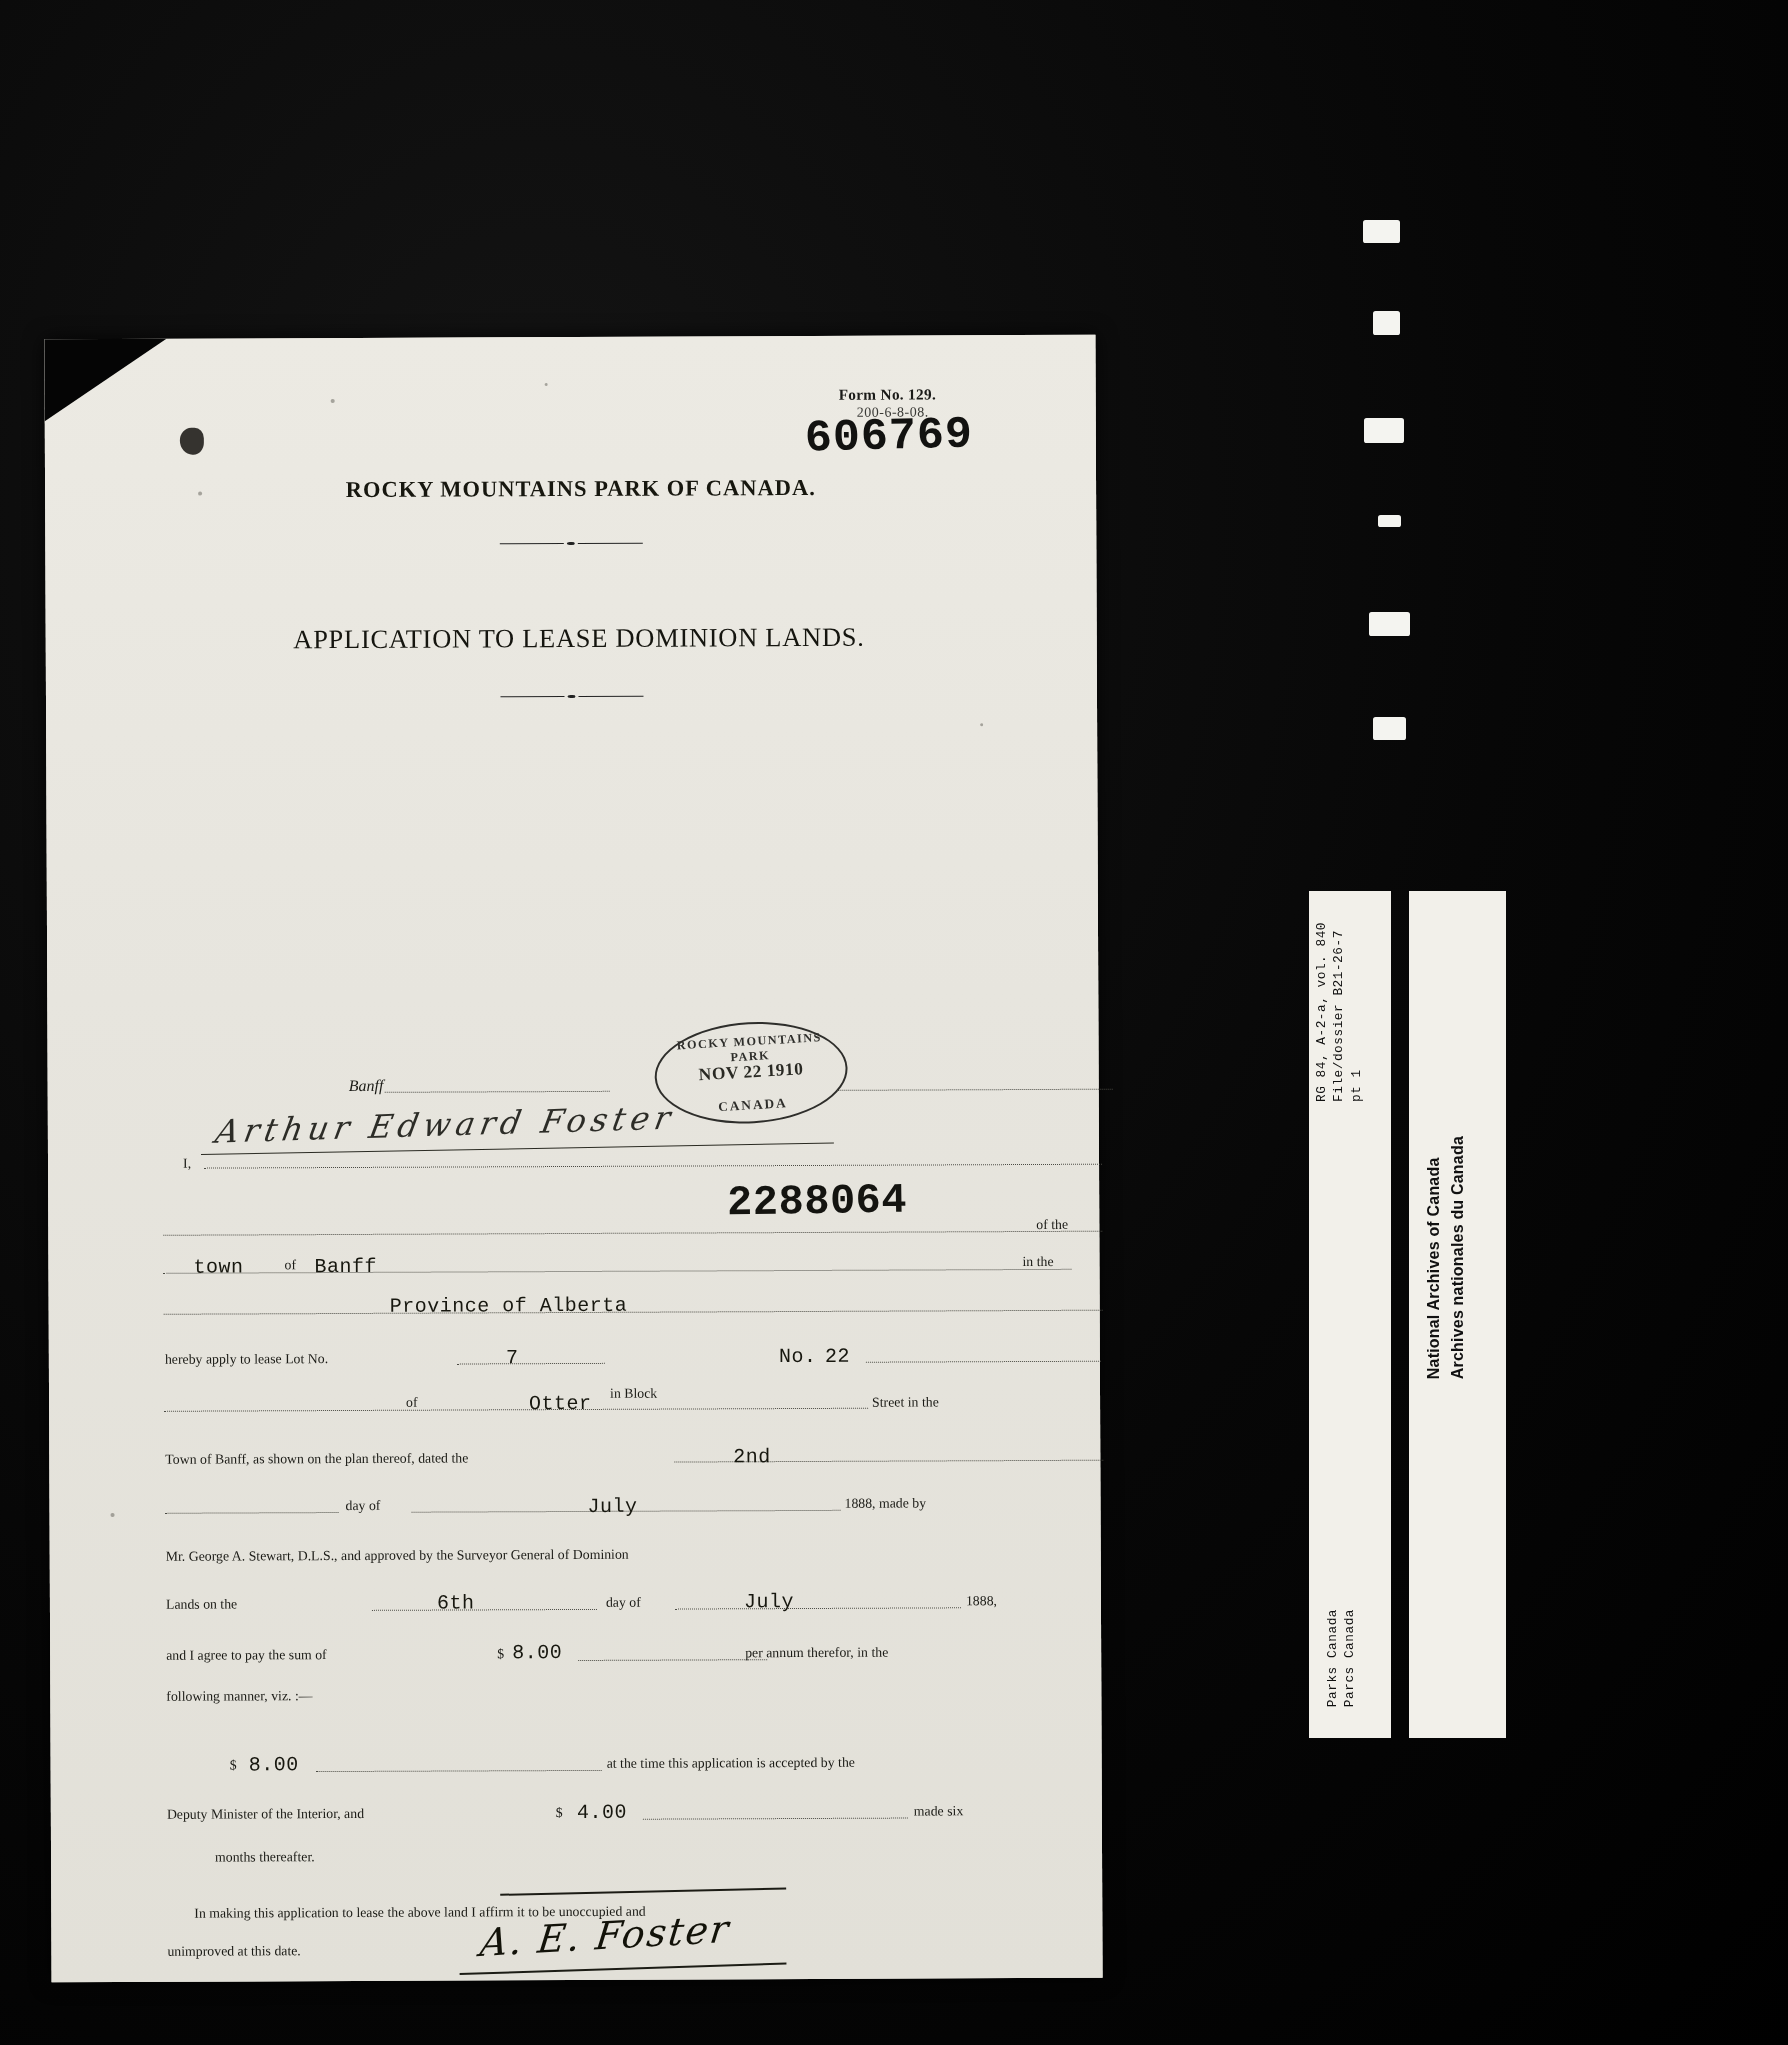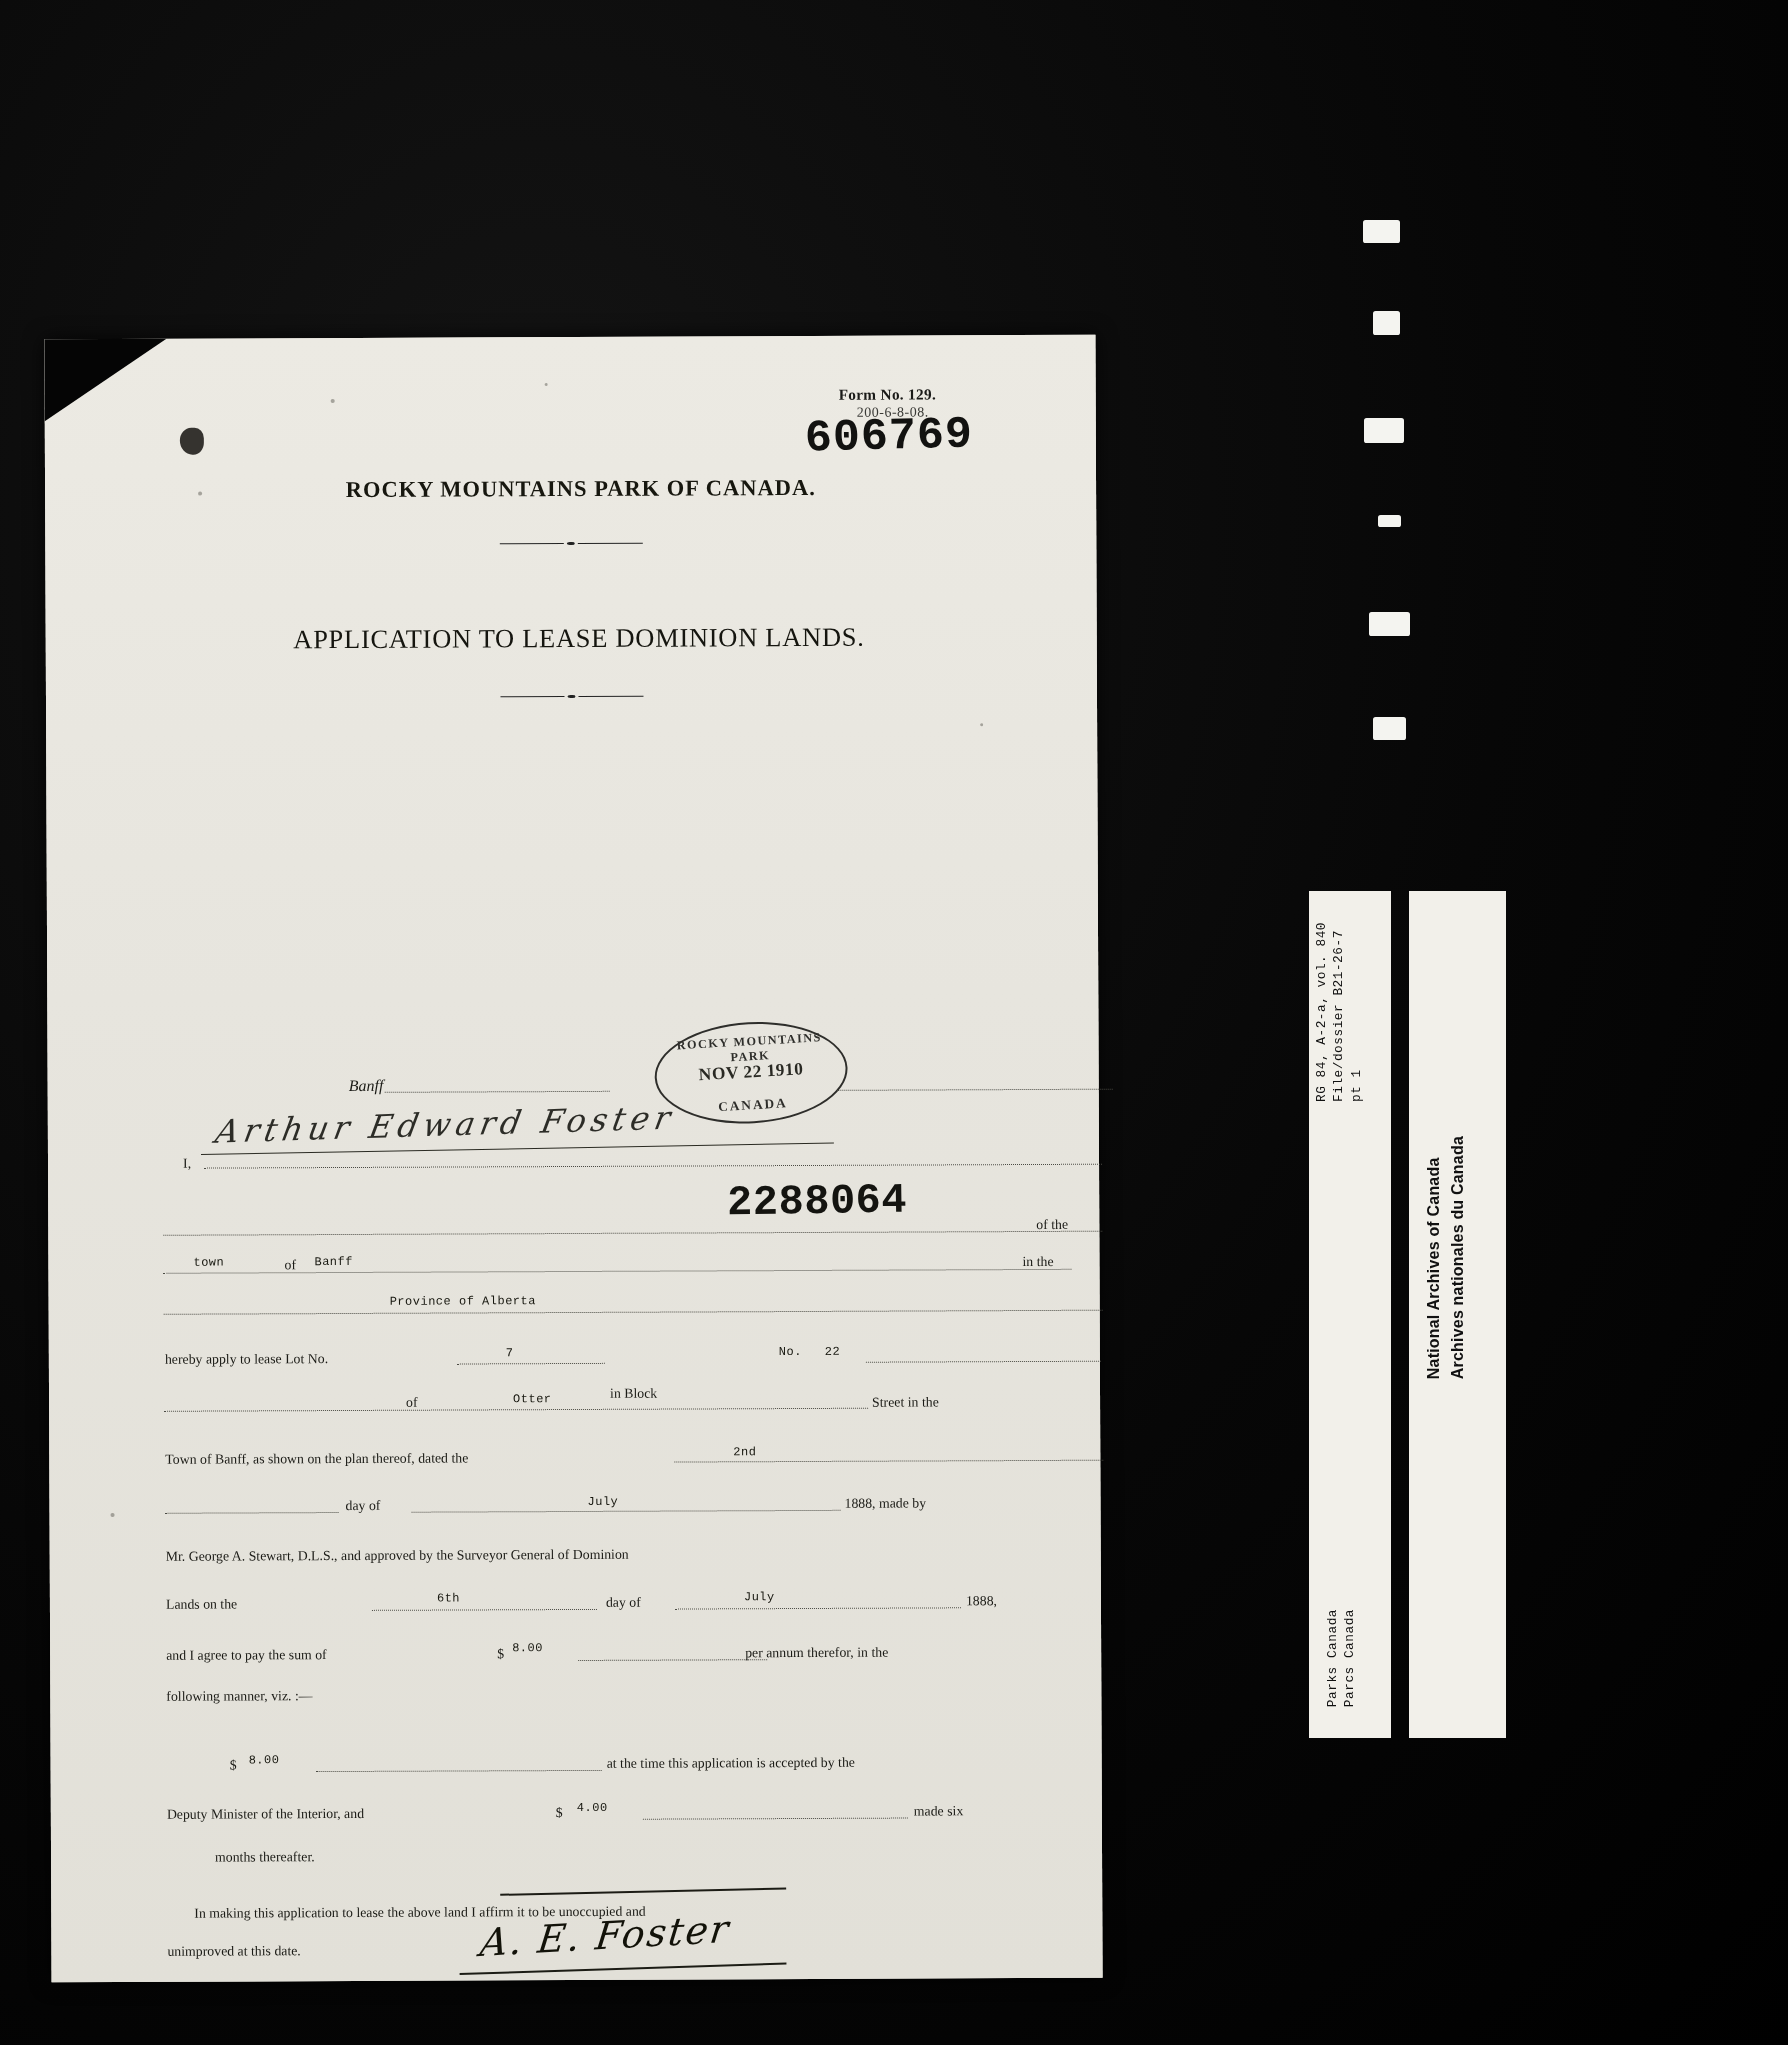--- a/index.html
+++ b/index.html
@@ -194,21 +194,21 @@
     white-space: nowrap;
   }
   .dots {
     position: absolute;
     border-bottom: 1px dotted #4b4b44;
     height: 0;
   }
   .typed {
     position: absolute;
     font-family: "Liberation Mono", monospace;
-    font-size: 12px;
+    font-size: 20px;
     color: #17170f;
     letter-spacing: 0.5px;
     white-space: nowrap;
   }
 
   .banff-label {
     position: absolute;
     left: 301px;
     top: 739px;
     font-style: italic;
@@ -414,21 +414,21 @@
     <div class="line" style="left:116px;top:1013px;">hereby apply to lease Lot No.</div>
     <div class="dots" style="left:408px;top:1026px;width:148px;"></div>
     <div class="typed" style="left:457px;top:1009px;">7</div>
     <div class="line" style="left:561px;top:1013px;margin-top:36px;">in Block</div>
     <div class="typed" style="left:730px;top:1009px;">No.</div>
     <div class="typed" style="left:776px;top:1009px;">22</div>
     <div class="dots" style="left:817px;top:1026px;width:235px;"></div>
 
     <div class="dots" style="left:115px;top:1072px;width:704px;"></div>
     <div class="line" style="left:357px;top:1057px;">of</div>
-    <div class="typed" style="left:464px;top:1055px;">Otter</div>
+    <div class="typed" style="left:480px;top:1055px;">Otter</div>
     <div class="line" style="left:823px;top:1059px;">Street in the</div>
 
     <div class="line" style="left:116px;top:1113px;">Town of Banff, as shown on the plan thereof, dated the</div>
     <div class="dots" style="left:625px;top:1125px;width:429px;"></div>
     <div class="typed" style="left:684px;top:1109px;">2nd</div>
 
     <div class="dots" style="left:115px;top:1174px;width:174px;"></div>
     <div class="line" style="left:296px;top:1160px;">day of</div>
     <div class="dots" style="left:362px;top:1174px;width:429px;"></div>
     <div class="typed" style="left:538px;top:1158px;">July</div>

